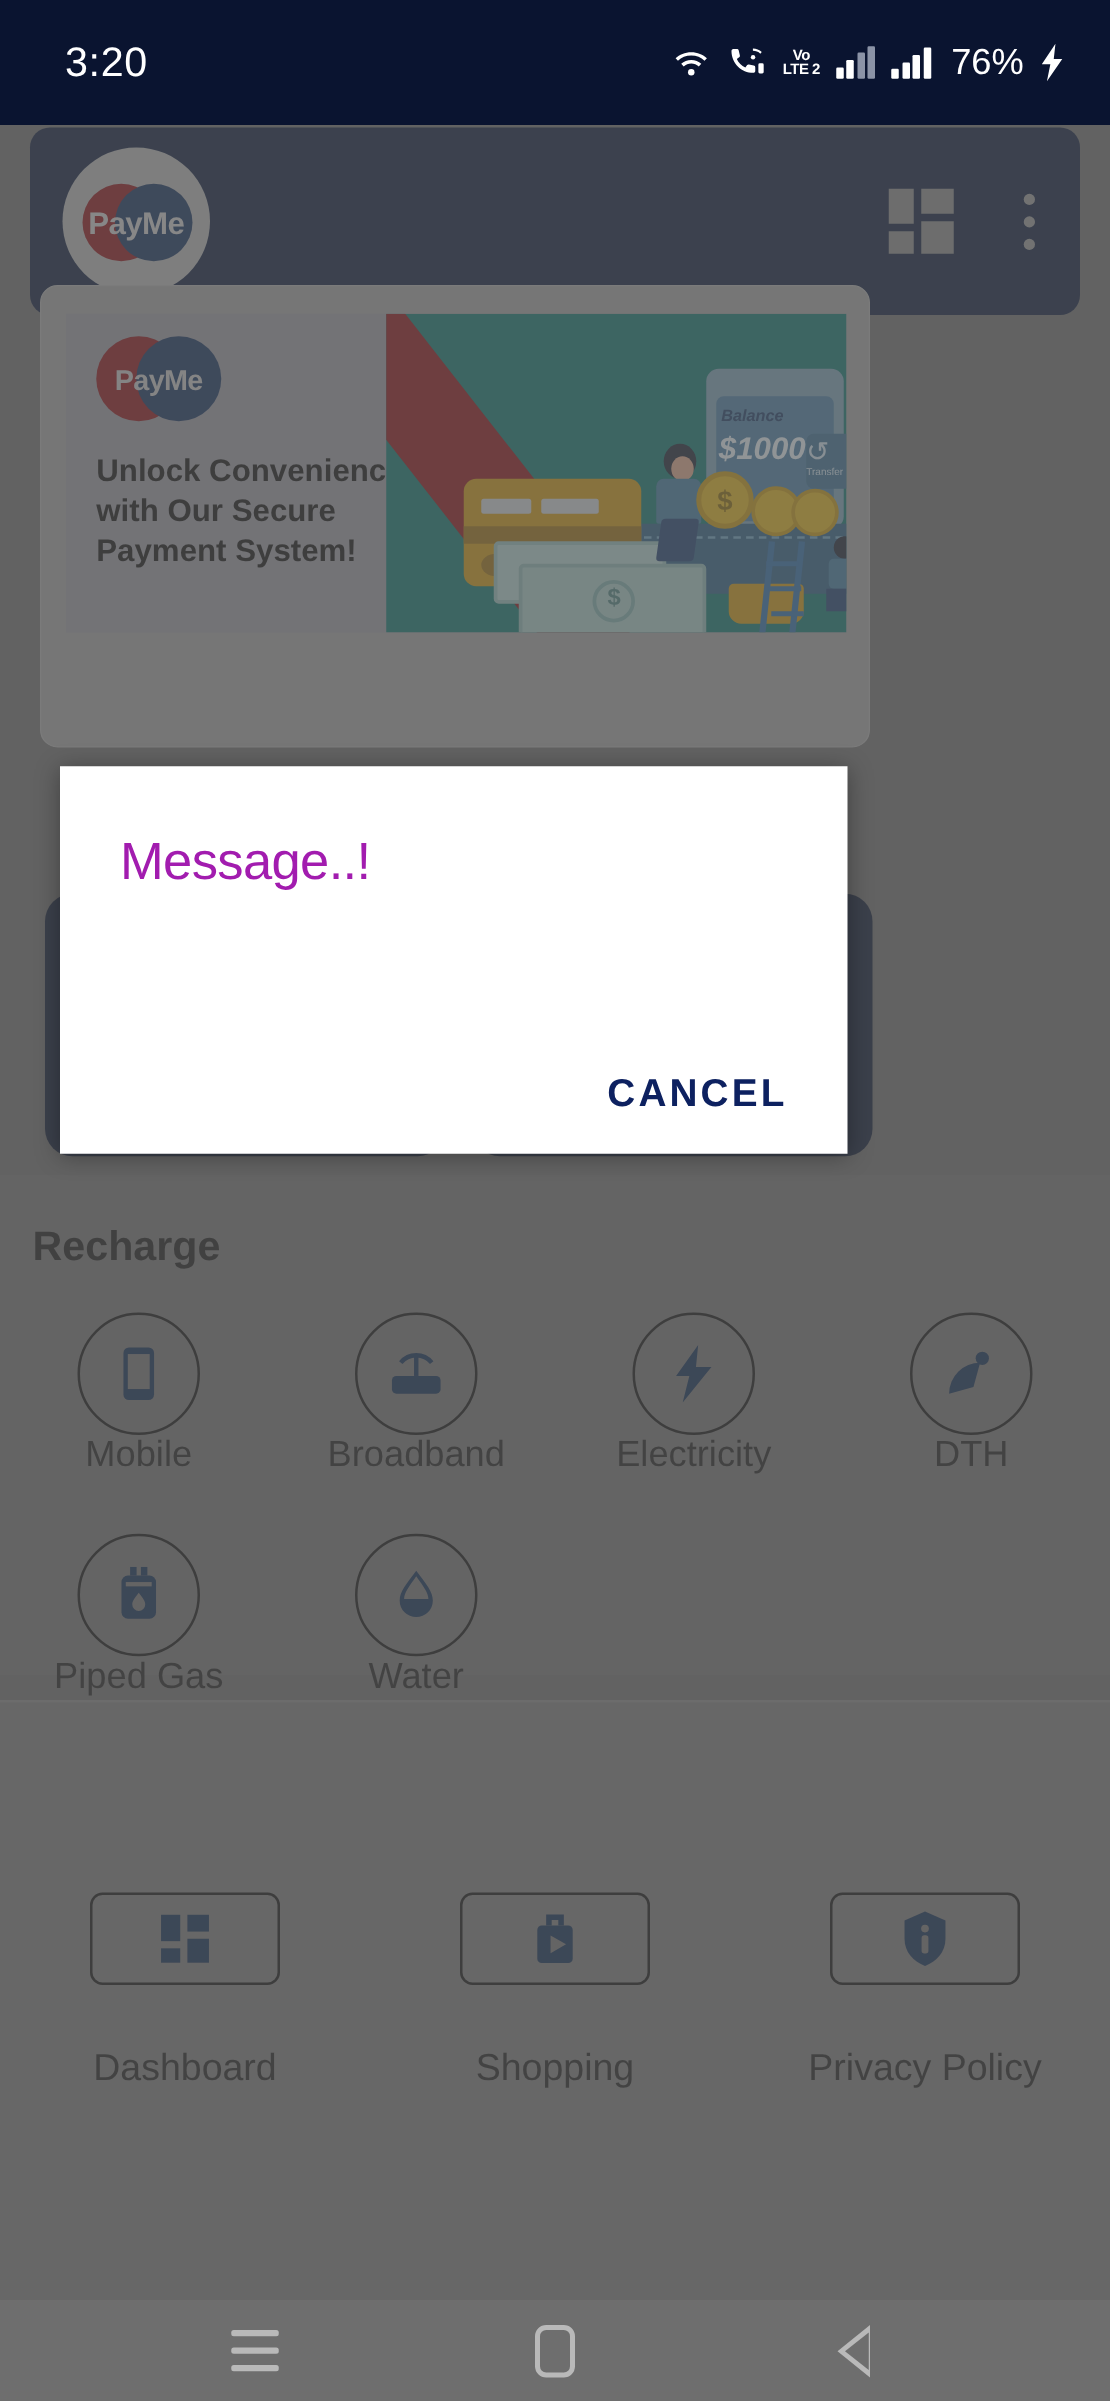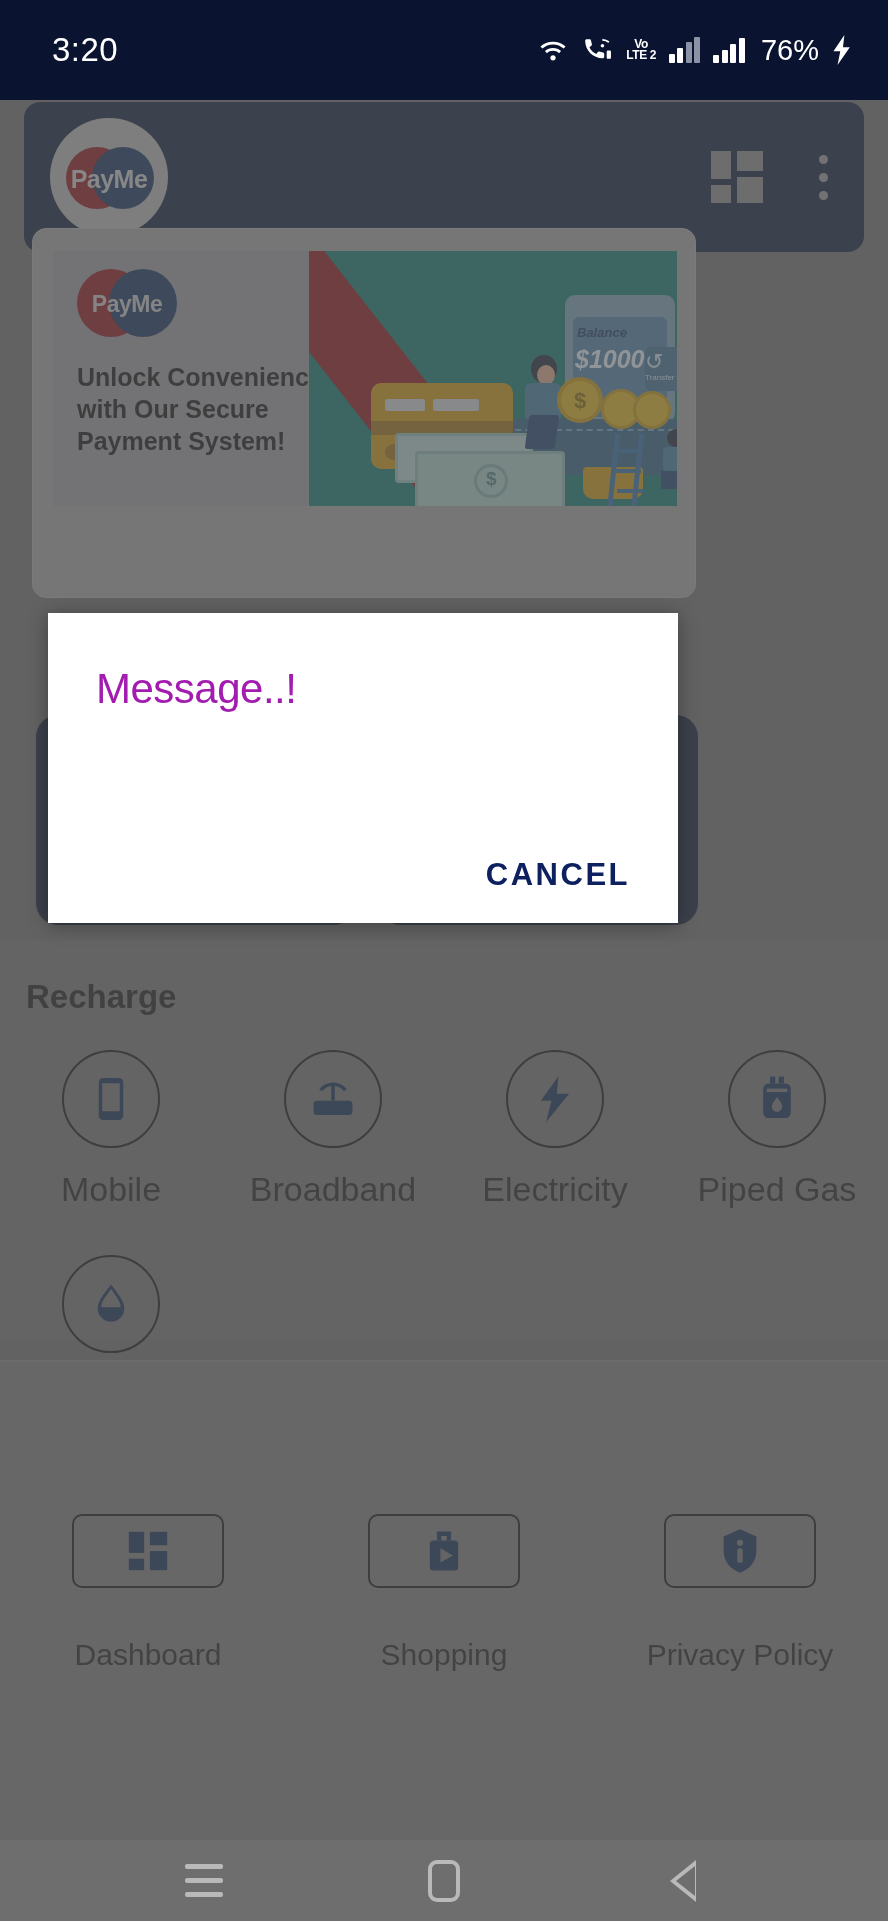--- a/index.html
+++ b/index.html
@@ -230,21 +230,21 @@
   }
   .tile-grid {
     position:absolute; left:0; top:110px; width:888px;
     display:flex; flex-wrap:wrap;
   }
   .tile { width:222px; display:flex; flex-direction:column; align-items:center; margin-bottom:46px; }
   .tile-circle {
     width:98px; height:98px; border-radius:50%;
     border:2.5px solid #111; display:flex; align-items:center; justify-content:center;
   }
-  .tile-label { margin-top:22px; color:#1e1e1e; font-size:34px; }
+  .tile-label { color:#1e1e1e; font-size:29px; }
   .i-navy { fill:#0d2a52; }
 
   
   .sec-features {
     position:absolute; left:0; top:1280px; width:888px; height:480px;
     background:#7b7b7b; border-top:2px solid #8a8a8a;
   }
   .feat-row {
     position:absolute; left:0; top:152px; width:888px;
     display:flex;
@@ -491,20 +491,29 @@
 
         <div class="tile">
           <div class="tile-circle">
             <svg width="32" height="46" viewBox="0 0 18 26">
                 <path d="M11 0 1 14h6l-3 12L17 10h-7z" class="i-navy"></path>
               </svg>
           </div>
           <div class="tile-label">Electricity</div>
         </div>
 
+        <div class="tile">
+          <div class="tile-circle">
+            <svg width="46" height="44" viewBox="0 0 26 24">
+                <path d="M3 21a14 14 0 0 1 14-14l-3 11z" class="i-navy"></path>
+                <circle cx="18" cy="5" r="3" class="i-navy"></circle>
+              </svg>
+          </div>
+          <div class="tile-label">DTH</div>
+        </div>
 
         <div class="tile">
           <div class="tile-circle">
             <svg width="38" height="46" viewBox="0 0 22 26">
               <rect x="7" y="0" width="3" height="4" class="i-navy"></rect>
                 <rect x="12" y="0" width="3" height="4" class="i-navy"></rect>
               <rect x="3" y="4" width="16" height="20" rx="3" class="i-navy"></rect>
               <rect x="5" y="7" width="12" height="2" fill="#757575"></rect>
               <path d="M11 12c2 2.6 3 4 3 5.4a3 3 0 0 1-6 0c0-1.4 1-2.8 3-5.4z" fill="#757575"></path>
             </svg>

